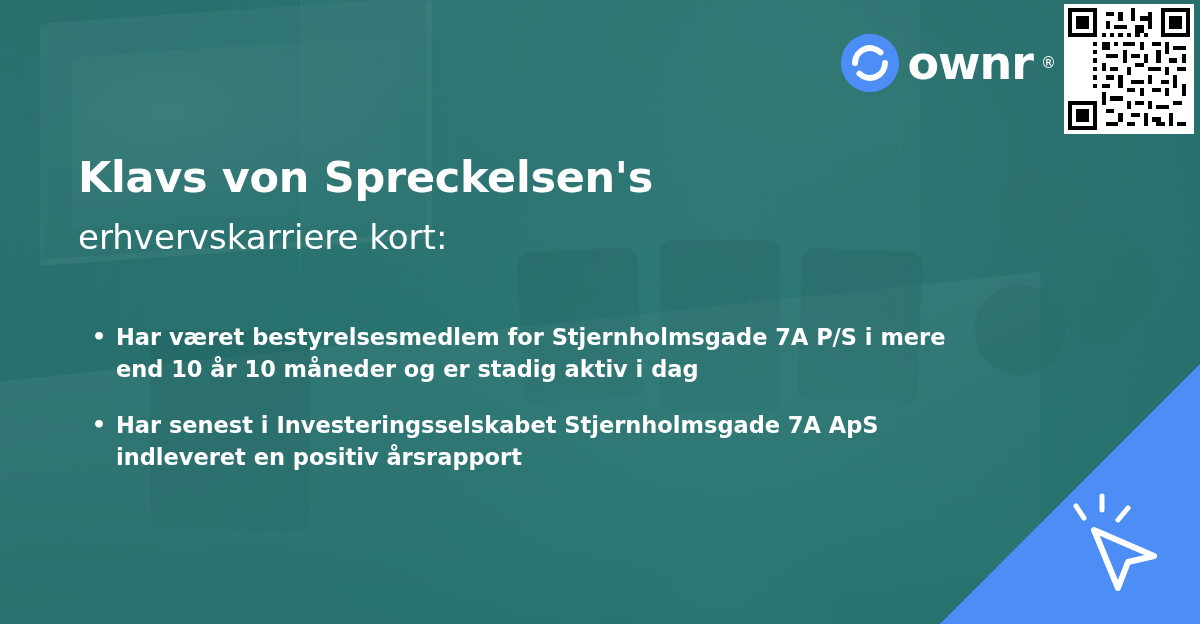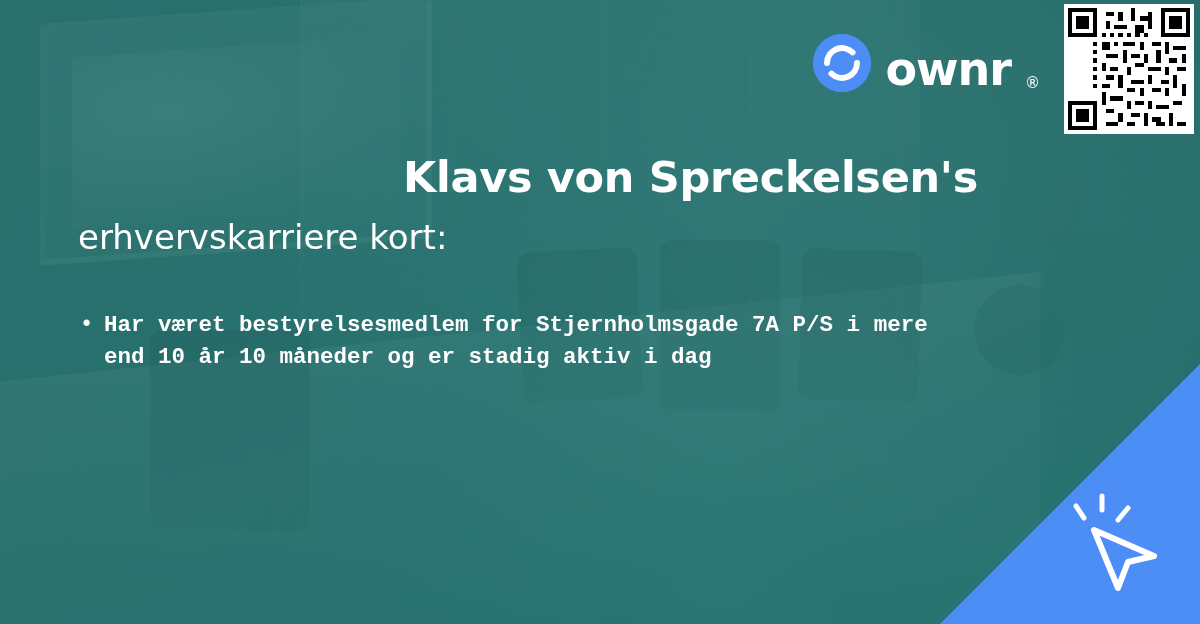--- a/index.html
+++ b/index.html
@@ -104,25 +104,25 @@
     position: absolute;
     right: 22px;
     bottom: 24px;
     width: 110px;
     height: 110px;
   }
 
   
   .logo {
     position: absolute;
-    right: 160px;
+    right: 144px;
     top: 34px;
     display: flex;
-    align-items: flex-end;
-    gap: 14px;
+    align-items: center;
+    gap: 8px;
   }
   .logo-mark {
     width: 58px;
     height: 58px;
     border-radius: 50%;
     background: #4c8df6;
     display: flex;
     align-items: center;
     justify-content: center;
   }
@@ -160,39 +160,37 @@
     left: 78px;
     top: 152px;
     width: 900px;
     color: #ffffff;
   }
   .headline .line1 {
     font-size: 43px;
     font-weight: 700;
     line-height: 1.18;
     letter-spacing: -0.3px;
-    text-align: right;
   }
   .headline .line2 {
     font-size: 34px;
     font-weight: 400;
     line-height: 1.35;
     margin-top: 12px;
   }
 
   
   .bullets {
     position: absolute;
     left: 78px;
     top: 310px;
     width: 880px;
-    margin: 0;
+    margin: 12px;
     padding: 0;
     list-style: none;
-    font-family: Liberation Mono, monospace;
   }
   .bullets li {
     position: relative;
     color: #ffffff;
     font-size: 22.5px;
     font-weight: 600;
     line-height: 1.42;
     padding-left: 26px;
     margin-bottom: 24px;
   }
@@ -344,15 +342,16 @@
     </svg>
   </div>
 
   <div class="headline">
     <div class="line1">Klavs von Spreckelsen's</div>
     <div class="line2">erhvervskarriere kort:</div>
   </div>
 
   <ul class="bullets">
     <li>Har været bestyrelsesmedlem for Stjernholmsgade 7A P/S i mere end 10 år 10 måneder og er stadig aktiv i dag</li>
+    <li>Har senest i Investeringsselskabet Stjernholmsgade 7A ApS indleveret en positiv årsrapport</li>
   </ul>
 
 </div>
 
 </body></html>

